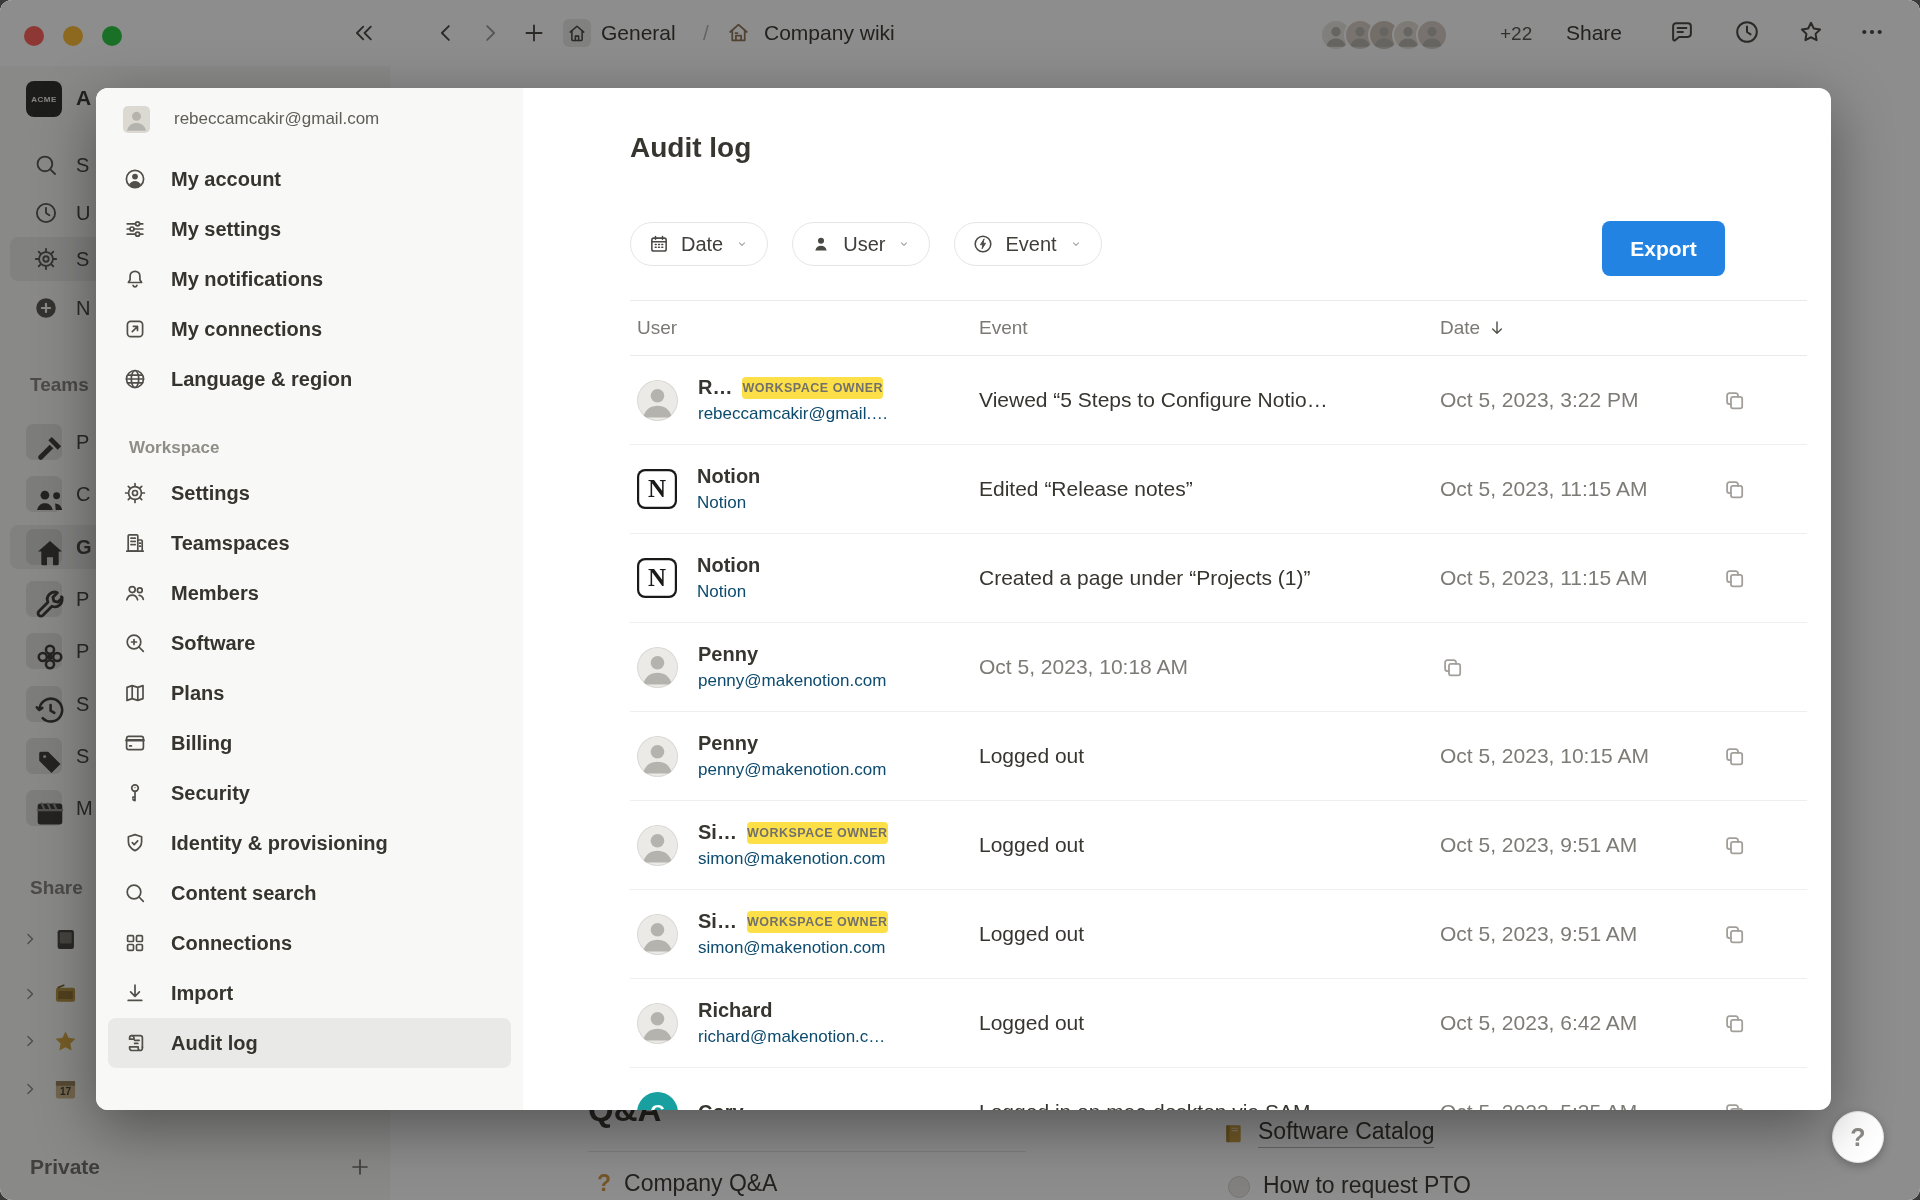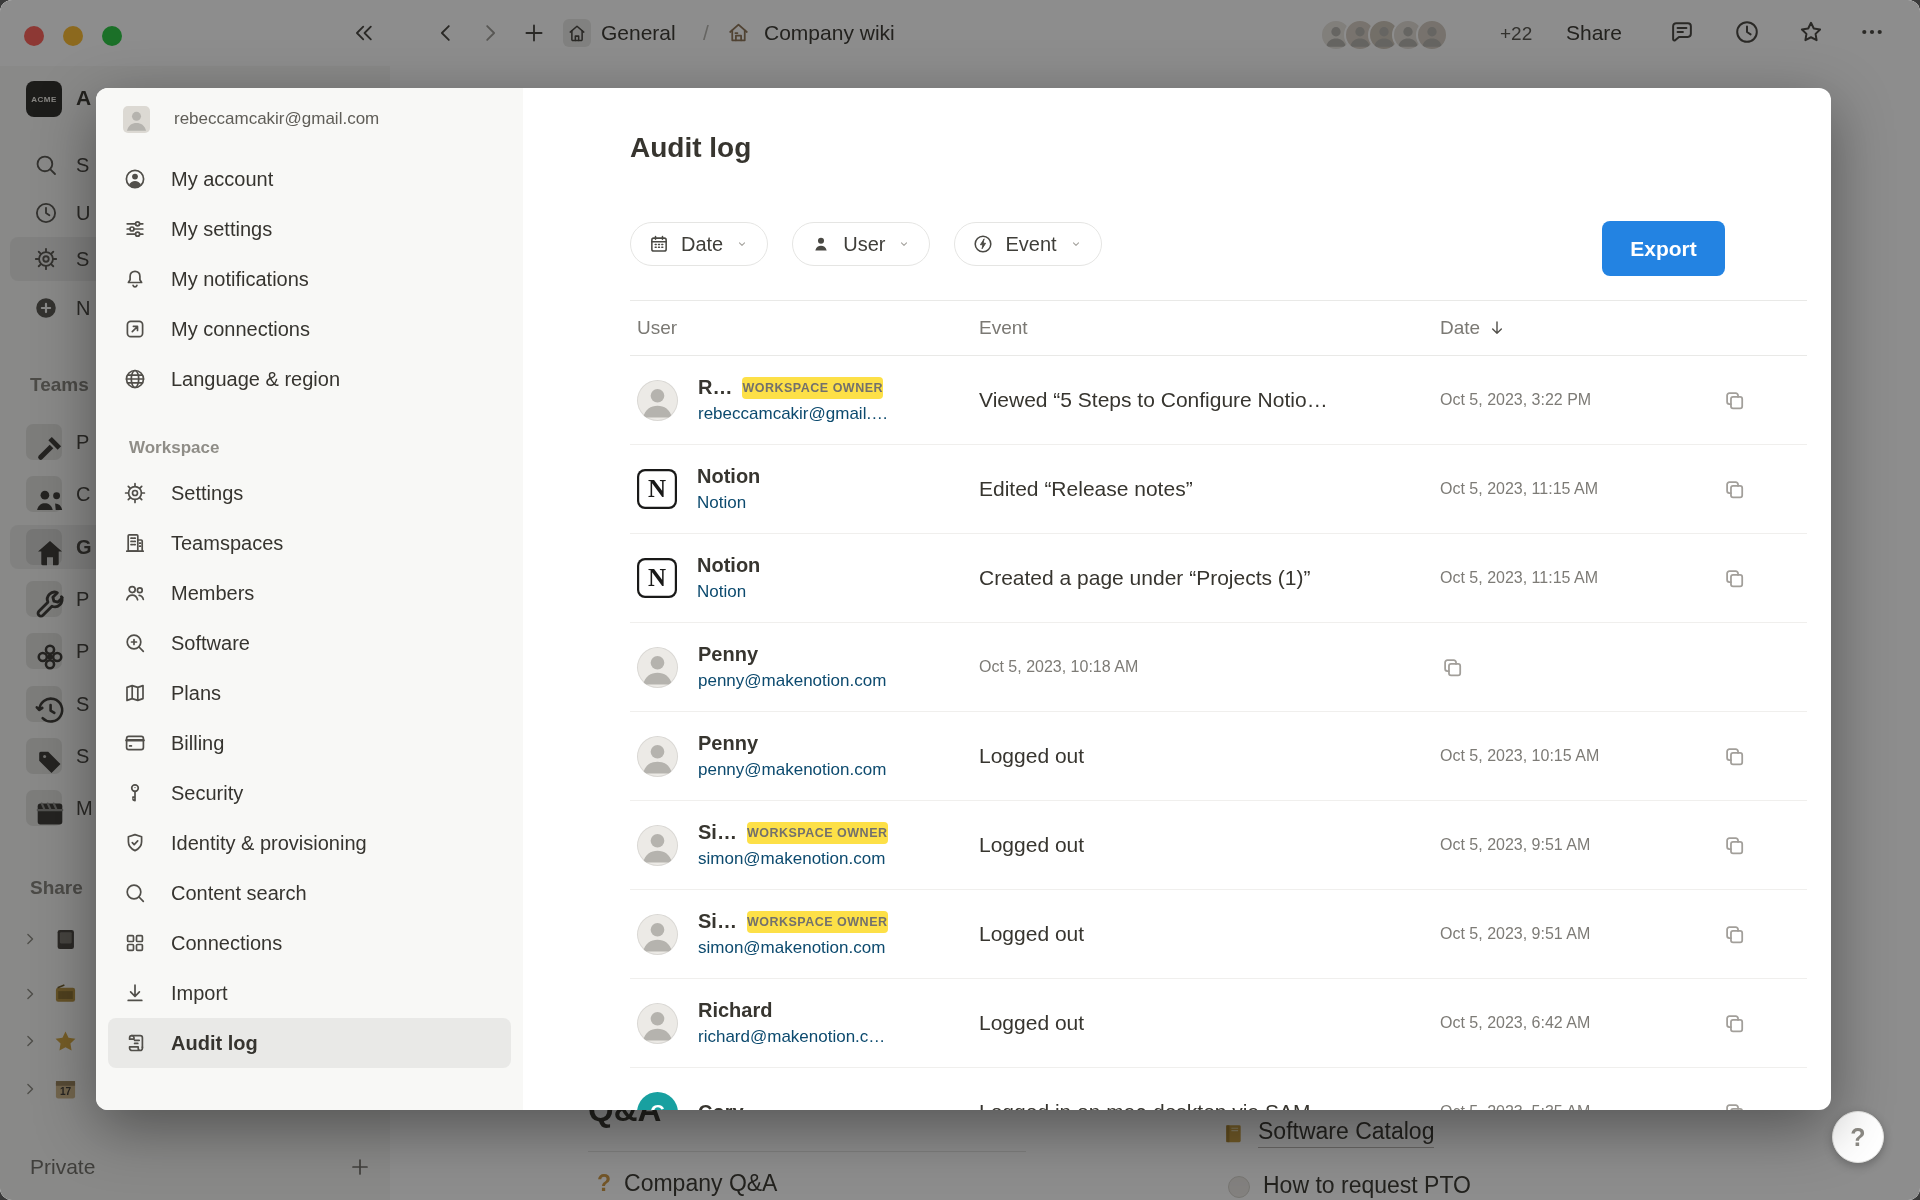--- a/index.html
+++ b/index.html
@@ -40,21 +40,21 @@
   .s-ic svg{display:block;width:100%;height:100%;}
   .s-lb{left:76px;font-size:20px;color:#44423d;}
   .side-h{left:30px;font-size:19px;font-weight:600;color:#84827c;}
   .t-tile{left:26px;width:36px;height:36px;background:rgba(0,0,0,.09);border-radius:7px;
           color:#3a3833;padding:6px;box-sizing:border-box;}
   .t-tile svg{display:block;width:100%;height:100%;}
   .sh-chev{left:20px;width:20px;height:20px;color:#8a8880;}
   .sh-chev svg{display:block;width:100%;height:100%;}
   .sh-tile{left:52px;width:27px;height:27px;}
   .sh-tile svg{display:block;width:100%;height:100%;}
-  .priv-lb{left:30px;top:1089px;font-size:21px;font-weight:400;color:#6f6d67;}
+  .priv-lb{left:30px;top:1089px;font-size:21px;font-weight:700;color:#6f6d67;}
   .priv-plus{left:348px;top:1089px;width:24px;height:24px;color:#6f6d67;}
   .priv-plus svg{display:block;width:100%;height:100%;}
   
   .behind{position:absolute;left:390px;top:66px;right:0;bottom:0;background:#fff;z-index:1;}
   .pagecontent{position:absolute;inset:0;z-index:2;}
   .qa-h{position:absolute;left:588px;top:1091px;font-size:33px;font-weight:bold;color:#37352f;}
   .qa-div{position:absolute;left:588px;top:1151px;width:438px;height:1px;background:#e4e4e2;}
   .blink{position:absolute;display:flex;align-items:center;gap:13px;font-size:23px;color:#37352f;}
   .cqa{left:597px;top:1170px;}
   .cat{left:1222px;top:1118px;}
@@ -72,21 +72,21 @@
             font-family:"Liberation Sans",sans-serif;}
   
   .modal{position:absolute;left:96px;top:88px;width:1735px;height:1022px;background:#fff;
          border-radius:12px;box-shadow:0 18px 60px rgba(0,0,0,.4);display:flex;overflow:hidden;z-index:10;}
   .snav{width:427px;flex:none;background:#f8f8f6;padding-top:16px;box-sizing:border-box;}
   .acct{display:flex;align-items:center;gap:24px;padding:0 27px;height:30px;margin-bottom:20px;}
   .acct-avatar{width:27px;height:27px;border-radius:5px;background:#dcd9d3;overflow:hidden;flex:none;}
   .acct-avatar svg{display:block;width:100%;height:100%;}
   .acct-email{font-size:17px;color:#5f5d57;white-space:nowrap;}
   .nav-item{display:flex;align-items:center;height:50px;margin:0 12px;padding:0 15px;
-            border-radius:8px;gap:24px;font-size:20px;color:#36342f;cursor:default;}
+            border-radius:8px;gap:24px;font-size:20px;color:#36342f;cursor:default;font-weight:bold;}
   .nav-item.active{background:#e9e9e7;font-weight:bold;}
   .nav-ic{width:24px;height:24px;flex:none;color:#514f4a;}
   .nav-ic svg{display:block;width:100%;height:100%;}
   .snav-h{margin:34px 0 10px;padding:0 33px;font-size:17px;font-weight:600;color:#8f8d87;}
   
   .audit{flex:1;position:relative;padding:43px 24px 0 107px;box-sizing:border-box;min-width:0;}
   .audit h1{margin:0 0 58px;font-size:28px;line-height:33px;font-weight:bold;color:#37352f;}
   .filters{display:flex;gap:24px;}
   .pill{display:flex;align-items:center;gap:11px;height:44px;padding:0 17px;border:1px solid #e5e5e3;
         border-radius:22px;background:#fff;font-size:20px;color:#3f3e39;box-sizing:border-box;}
@@ -114,21 +114,21 @@
       font-family:"Liberation Serif",serif;font-weight:bold;font-size:25px;color:#191918;}
   .av.letter{display:flex;align-items:center;justify-content:center;color:#fff;font-size:20px;
       font-weight:bold;box-shadow:none;}
   .udetail{min-width:0;}
   .uname-line{display:flex;align-items:center;gap:10px;}
   .uname{font-size:20px;font-weight:600;color:#37352f;white-space:nowrap;}
   .badge{font-size:12.5px;font-weight:600;letter-spacing:.5px;color:#73716c;background:#fde047;
          border-radius:4px;padding:4px 0;white-space:nowrap;}
   .uemail{margin-top:5px;font-size:17px;color:#0c4a6e;white-space:nowrap;overflow:hidden;}
   .ecell{font-size:21px;color:#37352f;white-space:nowrap;overflow:hidden;}
-  .dcell{font-size:16px;color:#7d7b76;white-space:nowrap;}
+  .dcell{font-size:21px;color:#7d7b76;white-space:nowrap;}
   .ccell{display:flex;}
   .copy{width:25px;height:25px;color:#a29f9a;}
   .copy svg{display:block;width:100%;height:100%;}
 </style>
 </head>
 <body>
 
 <div class="stage">
 
   <header class="topbar">

